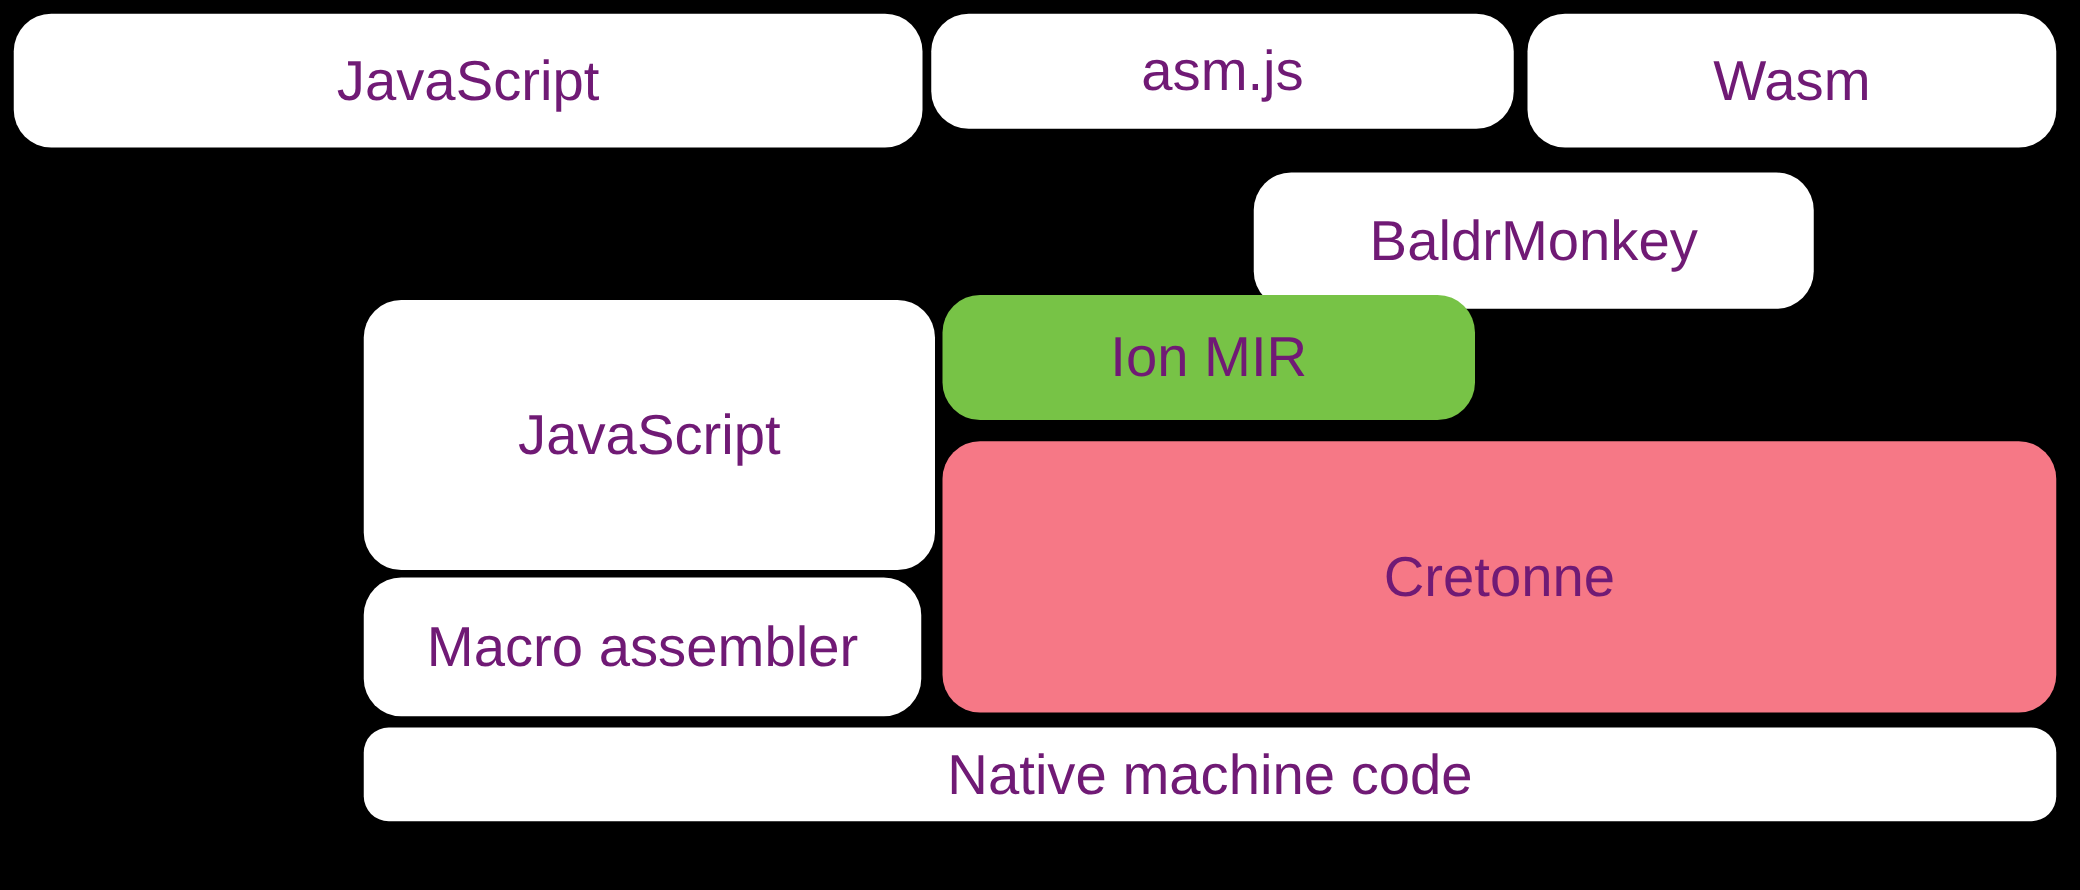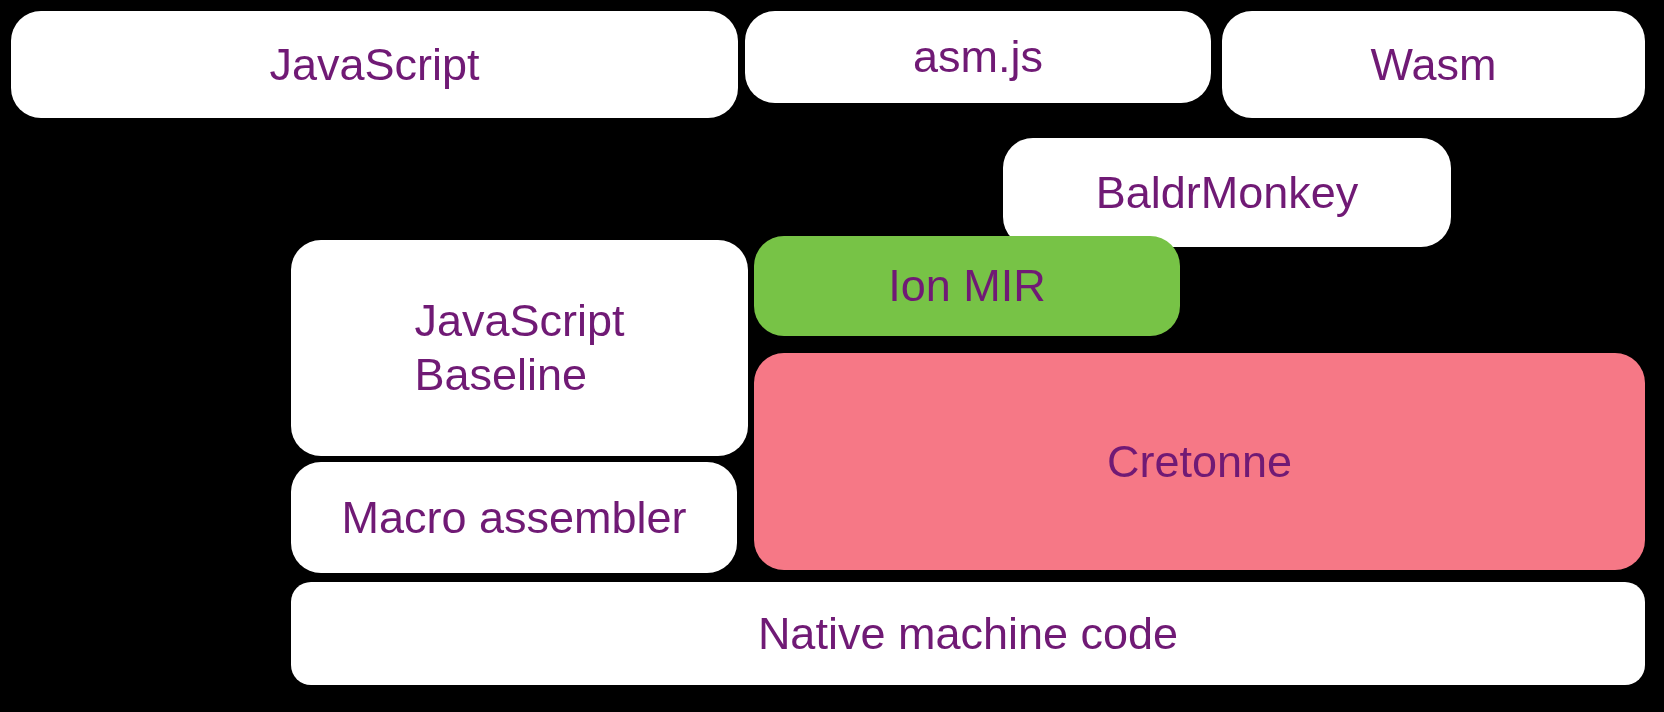--- a/index.html
+++ b/index.html
@@ -37,21 +37,21 @@
   
   .b-js-bytecode       { left: 9px;    top: 123px; width: 957px;  height: 109px; }
   .b-baldrmonkey       { left: 971px;  top: 138px; width: 448px;  height: 109px; margin-left: 32px; }
   
   .b-interpreter       { left: 16px;   top: 245px; width: 270px;  height: 325px; }
   .b-js-baseline       { left: 291px;  top: 240px; width: 457px;  height: 216px; }
   .b-ion-mir           { left: 754px;  top: 236px; width: 426px;  height: 100px; }
   .b-cretonne          { left: 754px;  top: 353px; width: 891px;  height: 217px; }
   .b-macro-assembler   { left: 291px;  top: 462px; width: 446px;  height: 111px; }
   
-  .b-native            { left: 291px;  top: 582px; width: 1354px; height: 103px; border-radius: 20px; }
+  .b-native            { left: 291px;  top: 582px; width: 1354px; height: 75px; border-radius: 20px; }
 </style>
 </head>
 <body>
 
 <div class="canvas">
 
   <div class="box b-javascript" style="background-color: rgb(255, 255, 255);">
     <span>JavaScript</span>
   </div>
 
@@ -65,21 +65,20 @@
 
 
   <div class="box b-baldrmonkey" style="background-color: rgb(255, 255, 255);">
     <span>BaldrMonkey</span>
   </div>
 
 
   <div class="box b-js-baseline" style="background-color: rgb(255, 255, 255);">
     <span>
       <span>JavaScript</span>
-      <span>Baseline</span>
     </span>
   </div>
 
   <div class="box b-ion-mir" style="background-color: rgb(119, 195, 70);">
     <span>Ion MIR</span>
   </div>
 
   <div class="box b-cretonne" style="background-color: rgb(246, 120, 134);">
     <span>Cretonne</span>
   </div>

